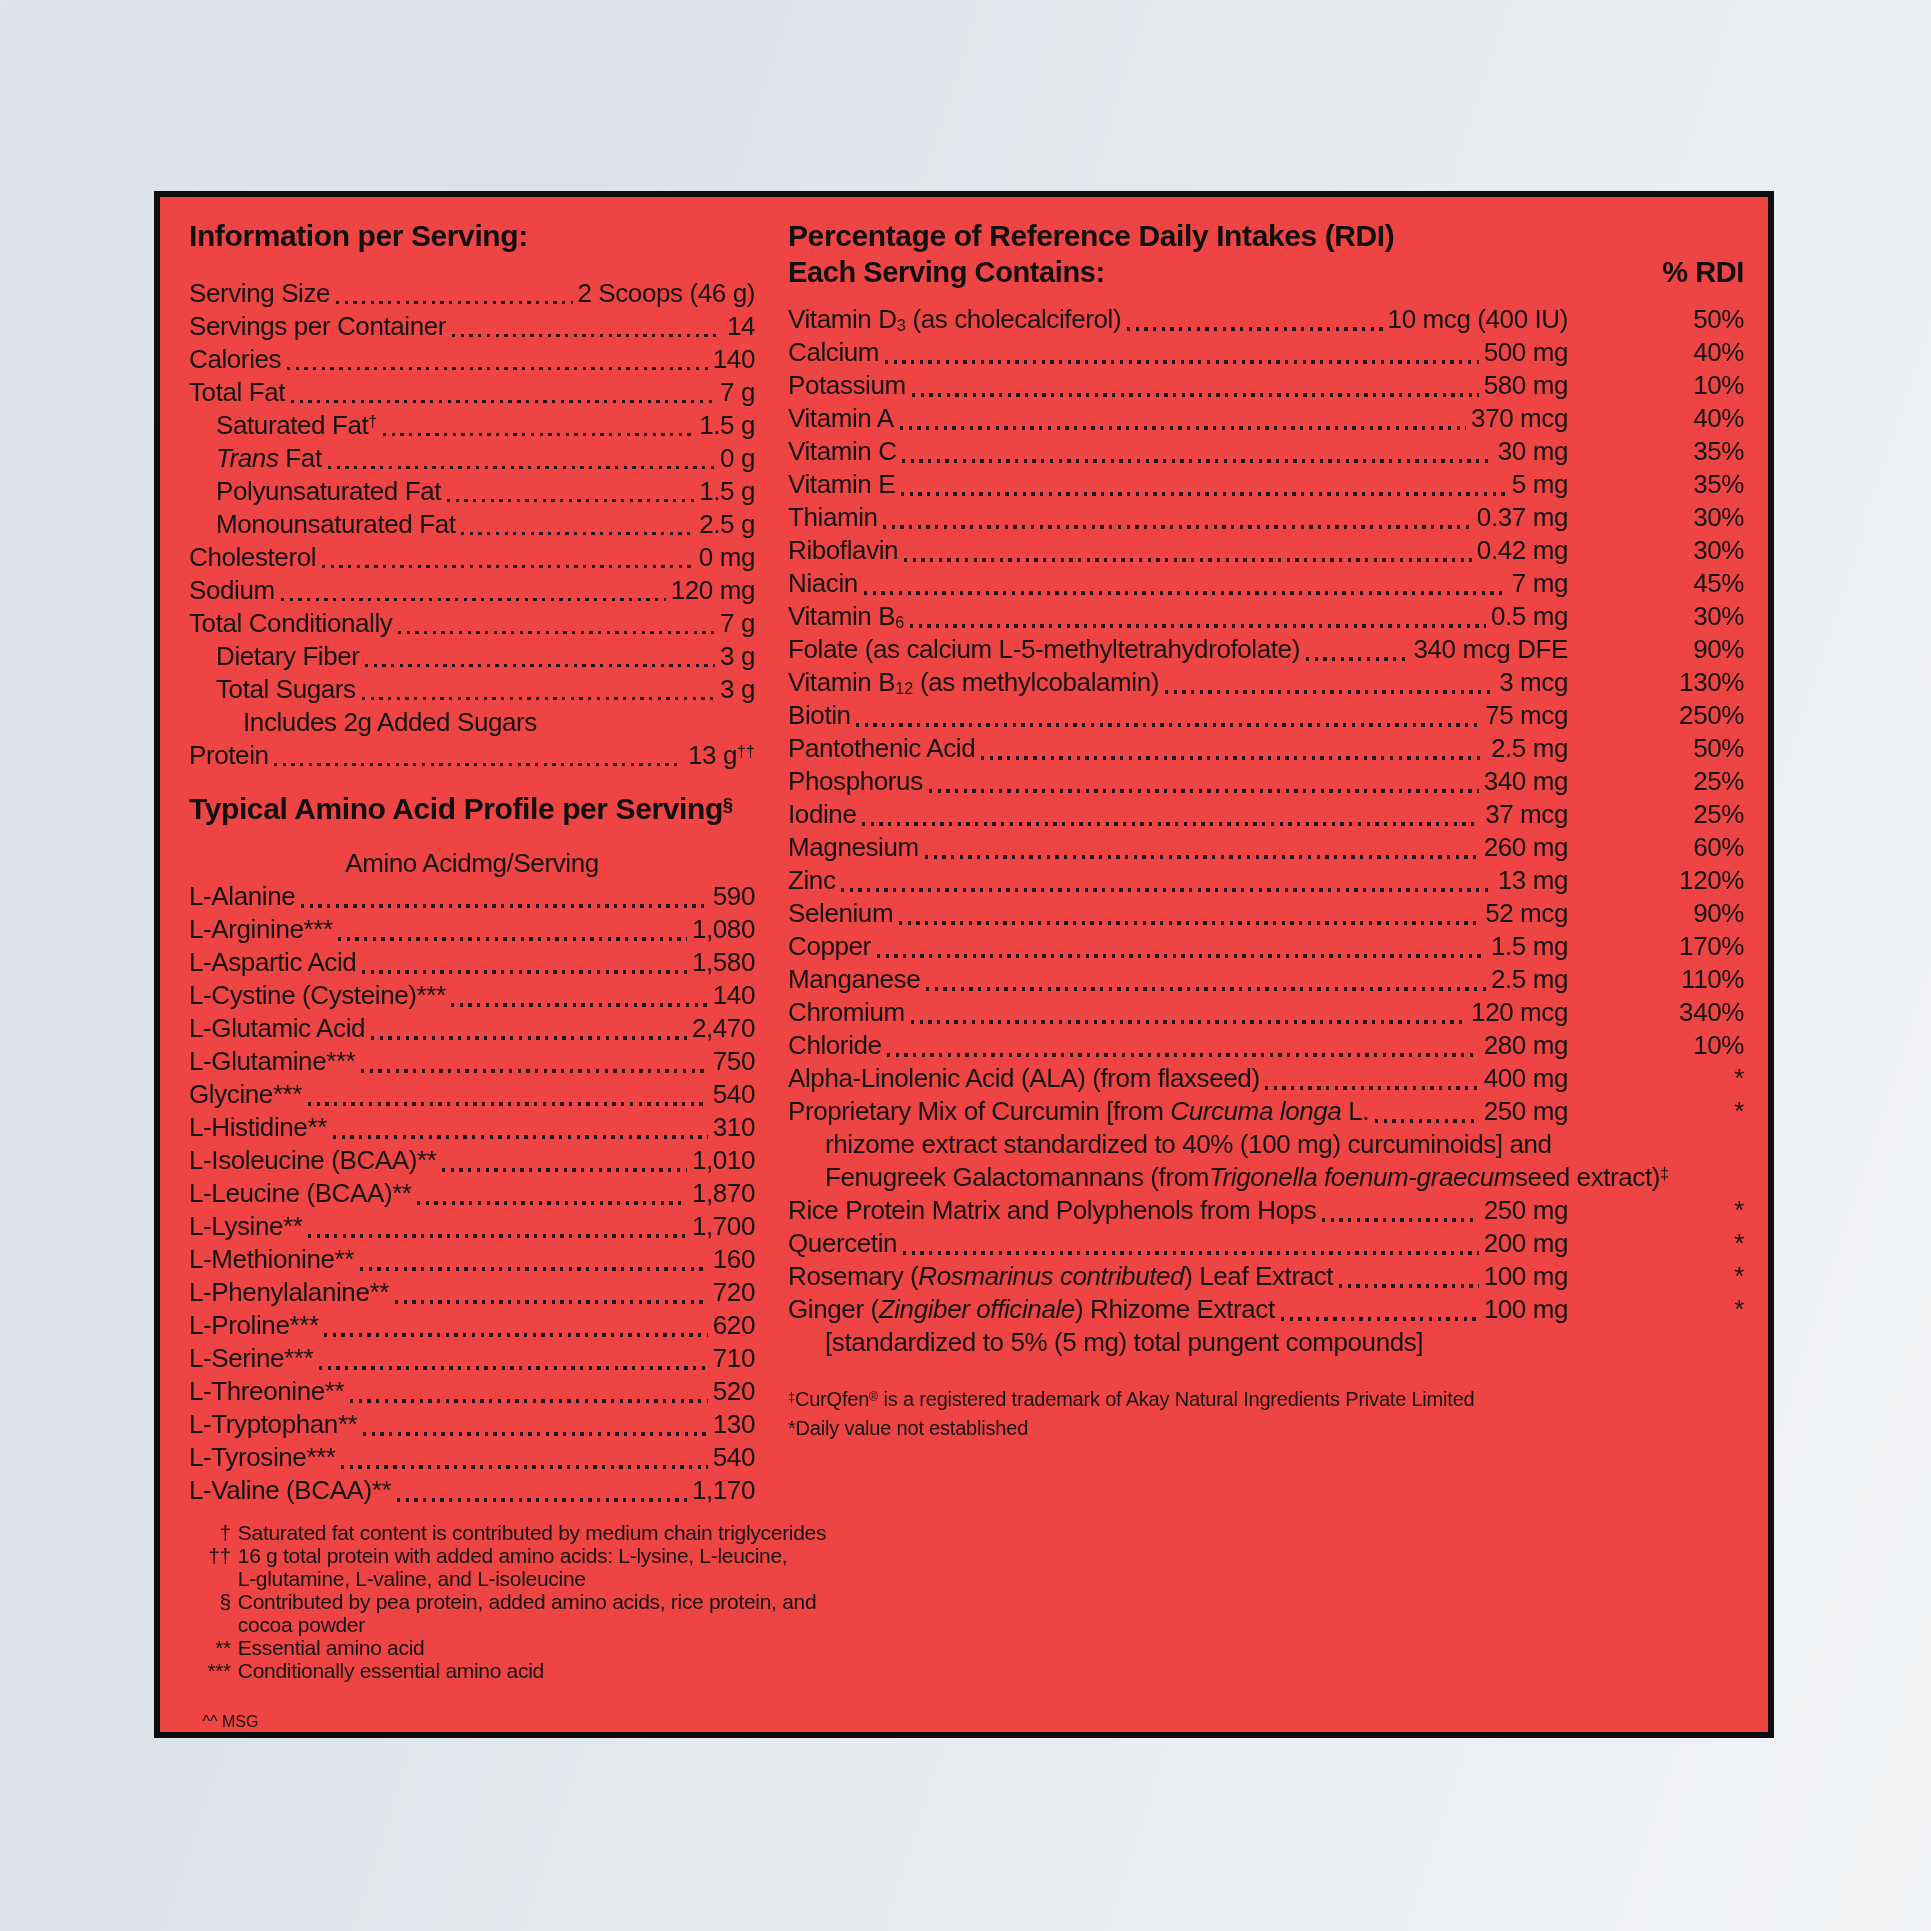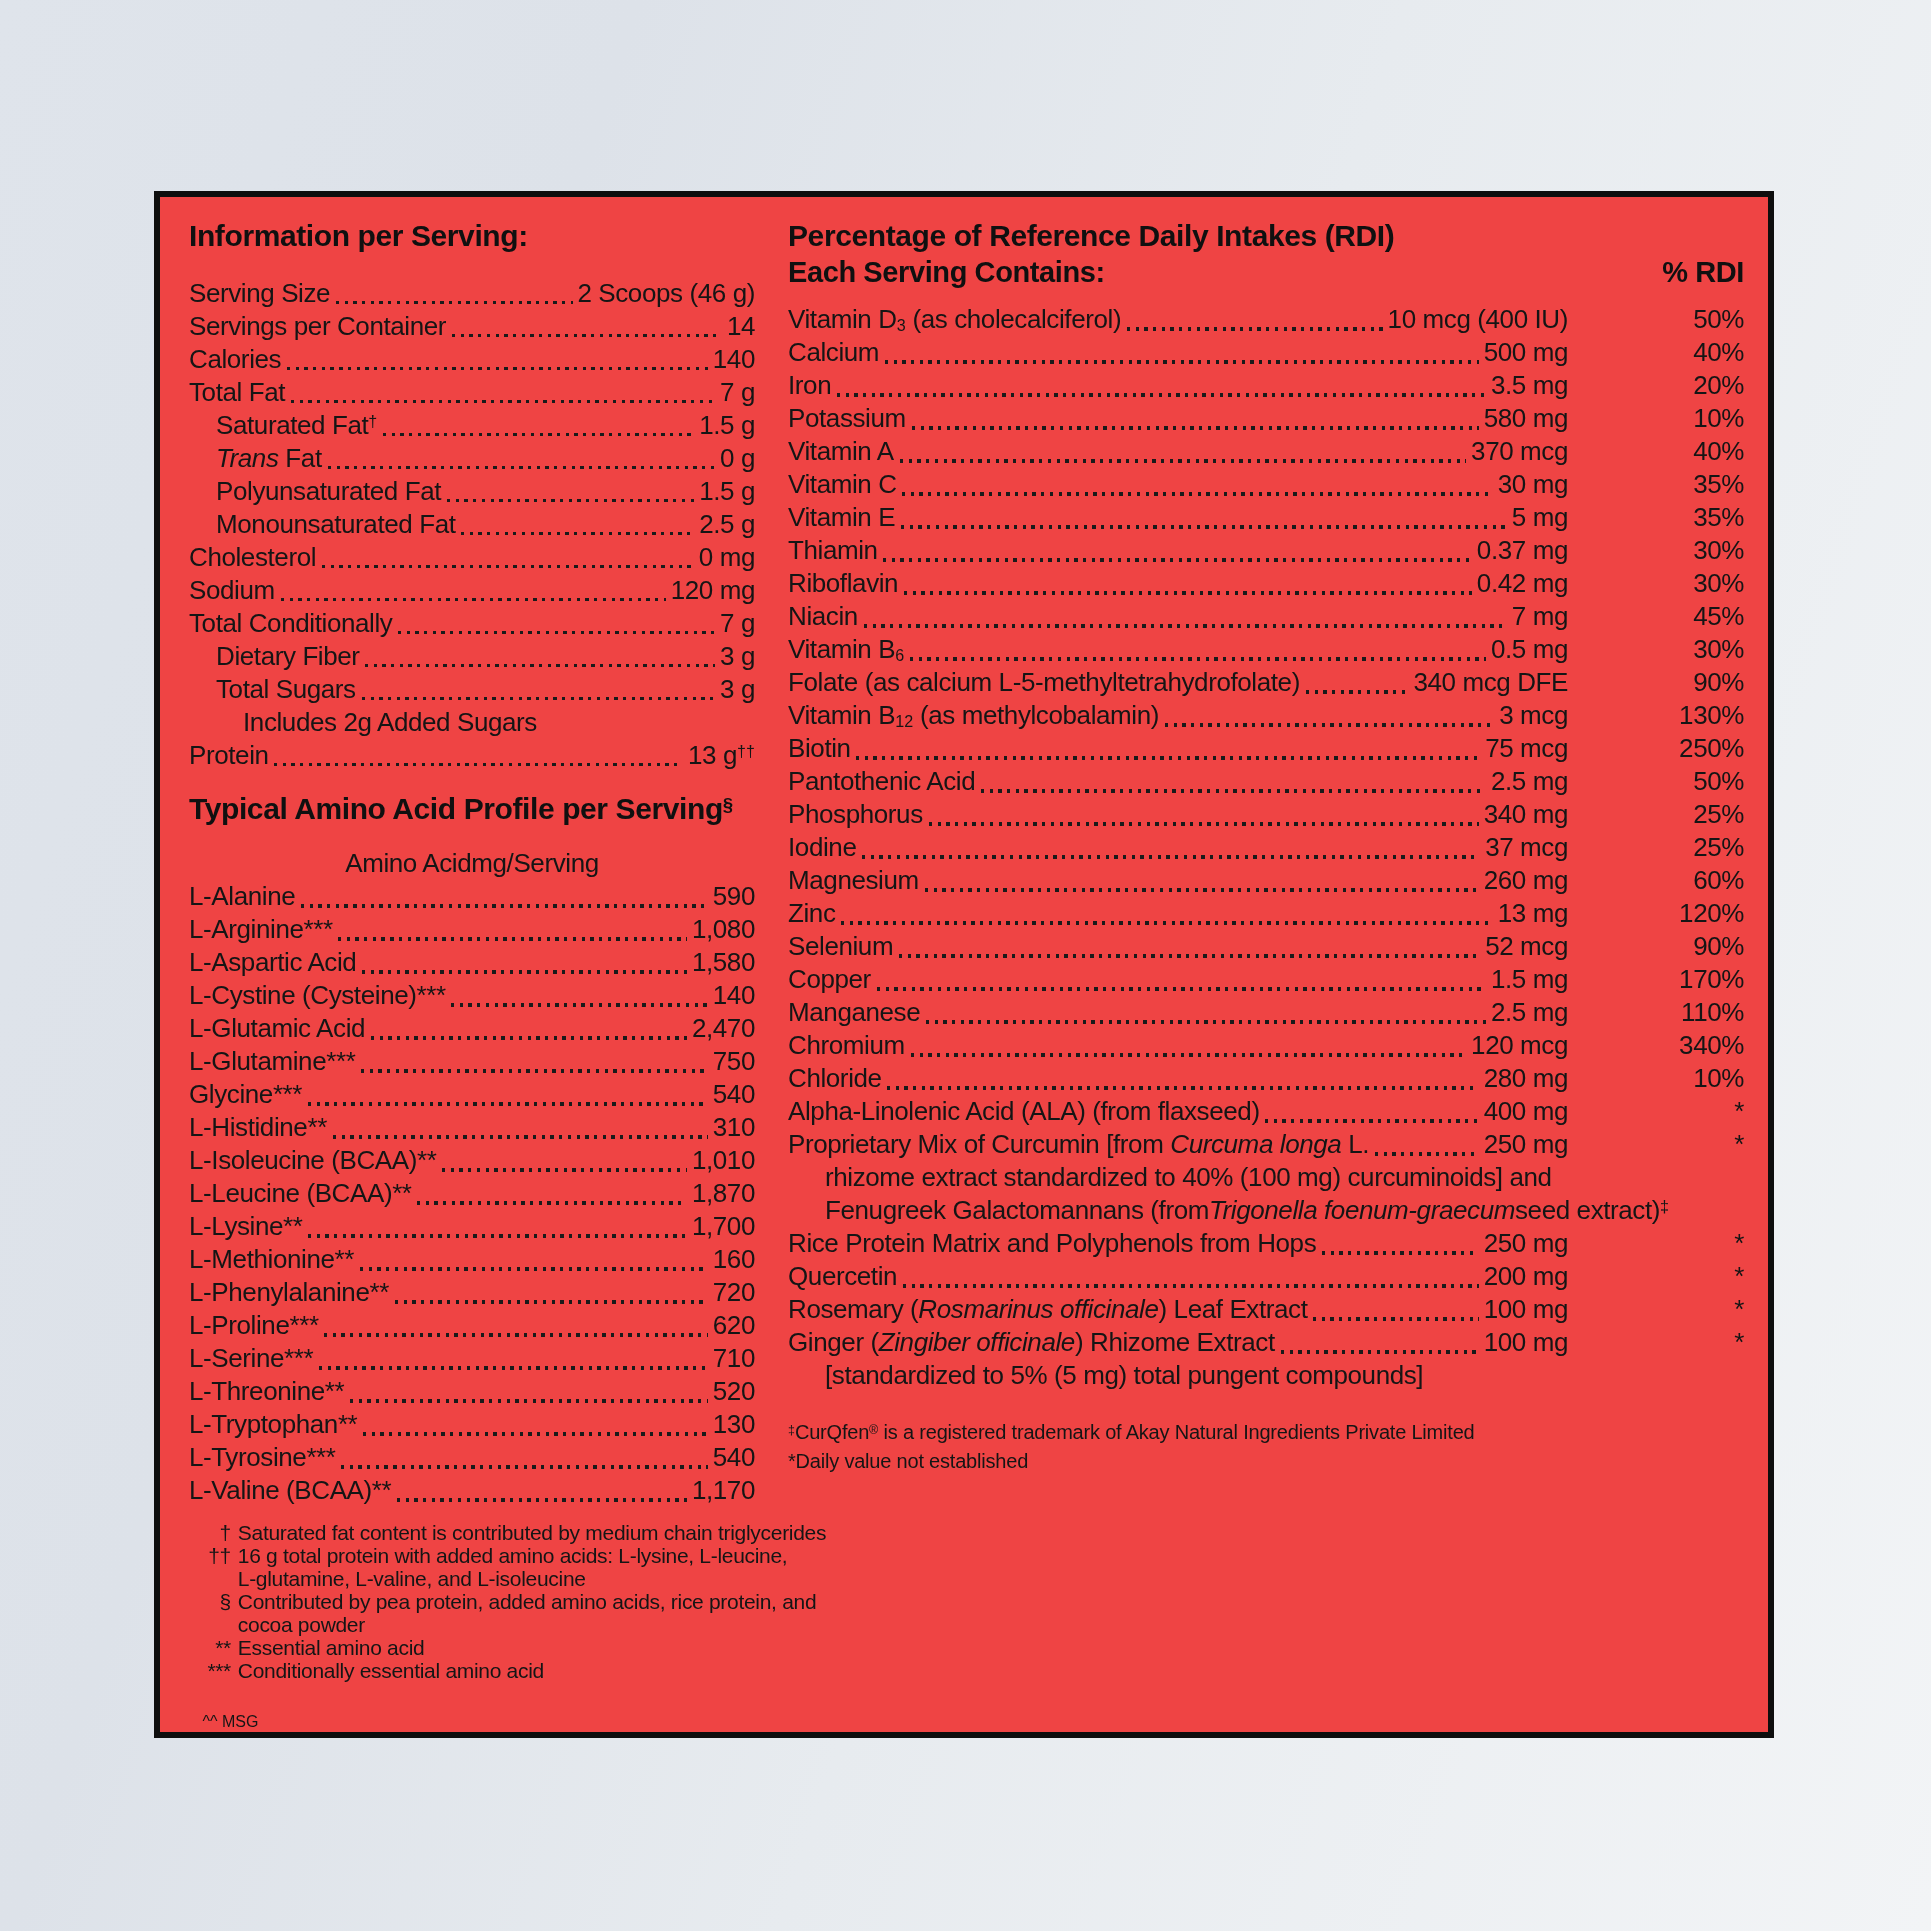--- a/index.html
+++ b/index.html
@@ -269,26 +269,20 @@
           <span class="amt">10 mcg (400 IU)</span>
           <span class="pct">50%</span>
         </div>
         <div class="row">
           <span class="lbl">Calcium</span>
           <span class="dots"></span>
           <span class="amt">500 mg</span>
           <span class="pct">40%</span>
         </div>
         <div class="row">
-          <span class="lbl">Iron</span>
-          <span class="dots"></span>
-          <span class="amt">3.5 mg</span>
-          <span class="pct">20%</span>
-        </div>
-        <div class="row">
           <span class="lbl">Potassium</span>
           <span class="dots"></span>
           <span class="amt">580 mg</span>
           <span class="pct">10%</span>
         </div>
         <div class="row">
           <span class="lbl">Vitamin A</span>
           <span class="dots"></span>
           <span class="amt">370 mcg</span>
           <span class="pct">40%</span>
@@ -427,21 +421,21 @@
           <span class="amt">250 mg</span>
           <span class="pct">*</span>
         </div>
         <div class="row">
           <span class="lbl">Quercetin</span>
           <span class="dots"></span>
           <span class="amt">200 mg</span>
           <span class="pct">*</span>
         </div>
         <div class="row">
-          <span class="lbl">Rosemary (<em>Rosmarinus officinale</em>) Leaf Extract</span>
+          <span class="lbl">Rosemary (<em>Rosmarinus contributed</em>) Leaf Extract</span>
           <span class="dots"></span>
           <span class="amt">100 mg</span>
           <span class="pct">*</span>
         </div>
         <div class="row">
           <span class="lbl">Ginger (<em>Zingiber officinale</em>) Rhizome Extract</span>
           <span class="dots"></span>
           <span class="amt">100 mg</span>
           <span class="pct">*</span>
         </div>

